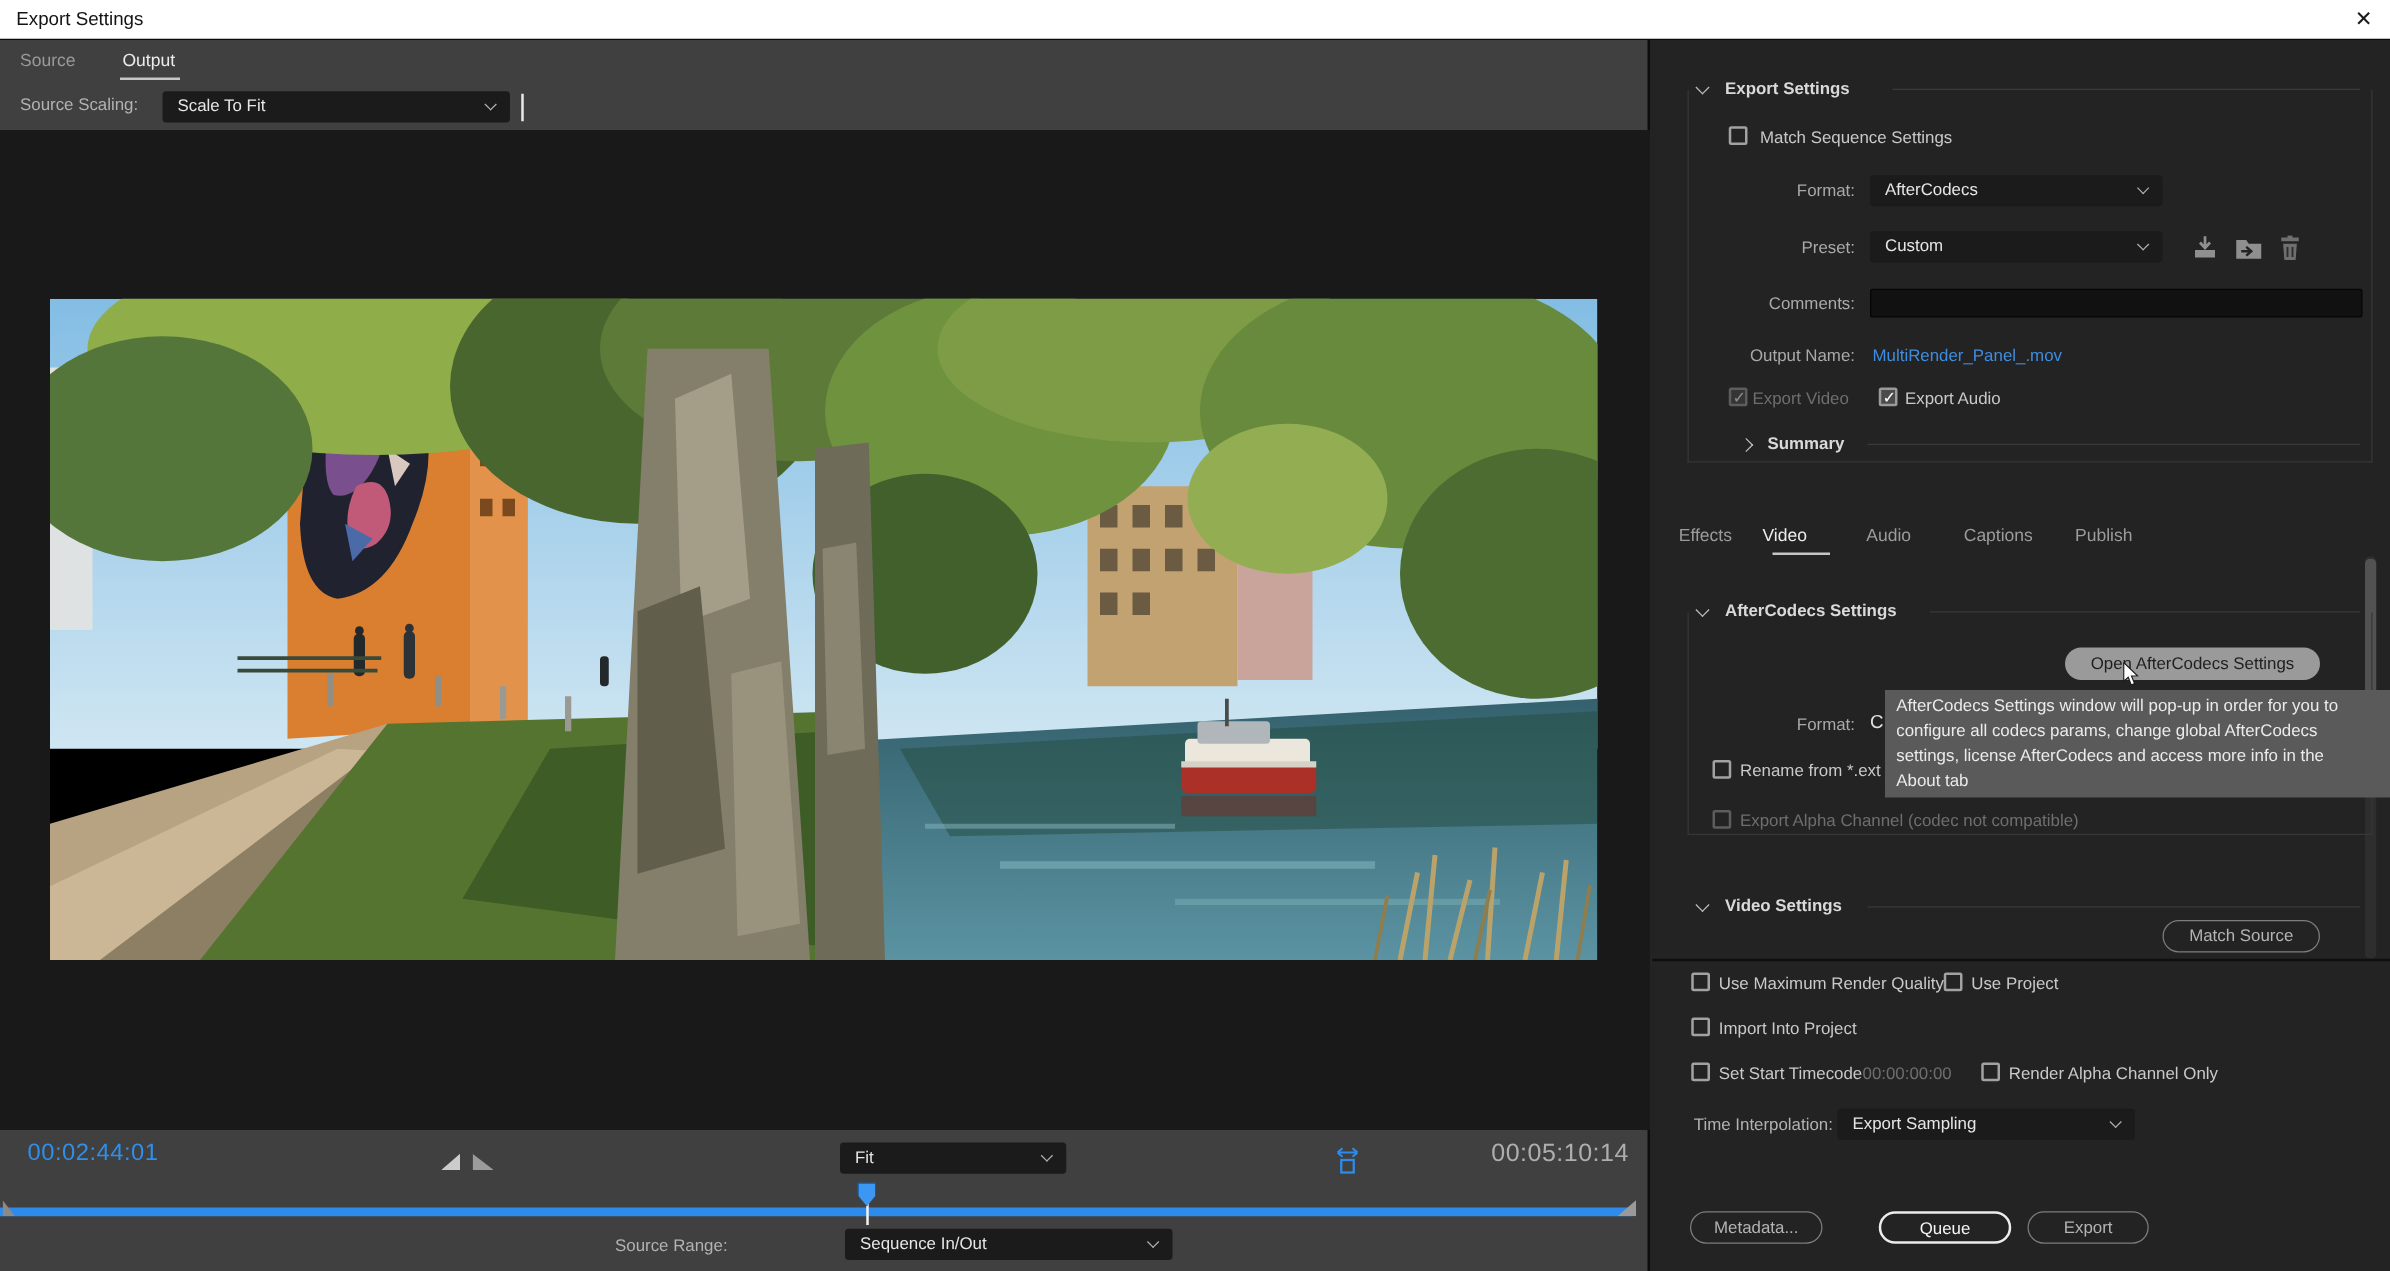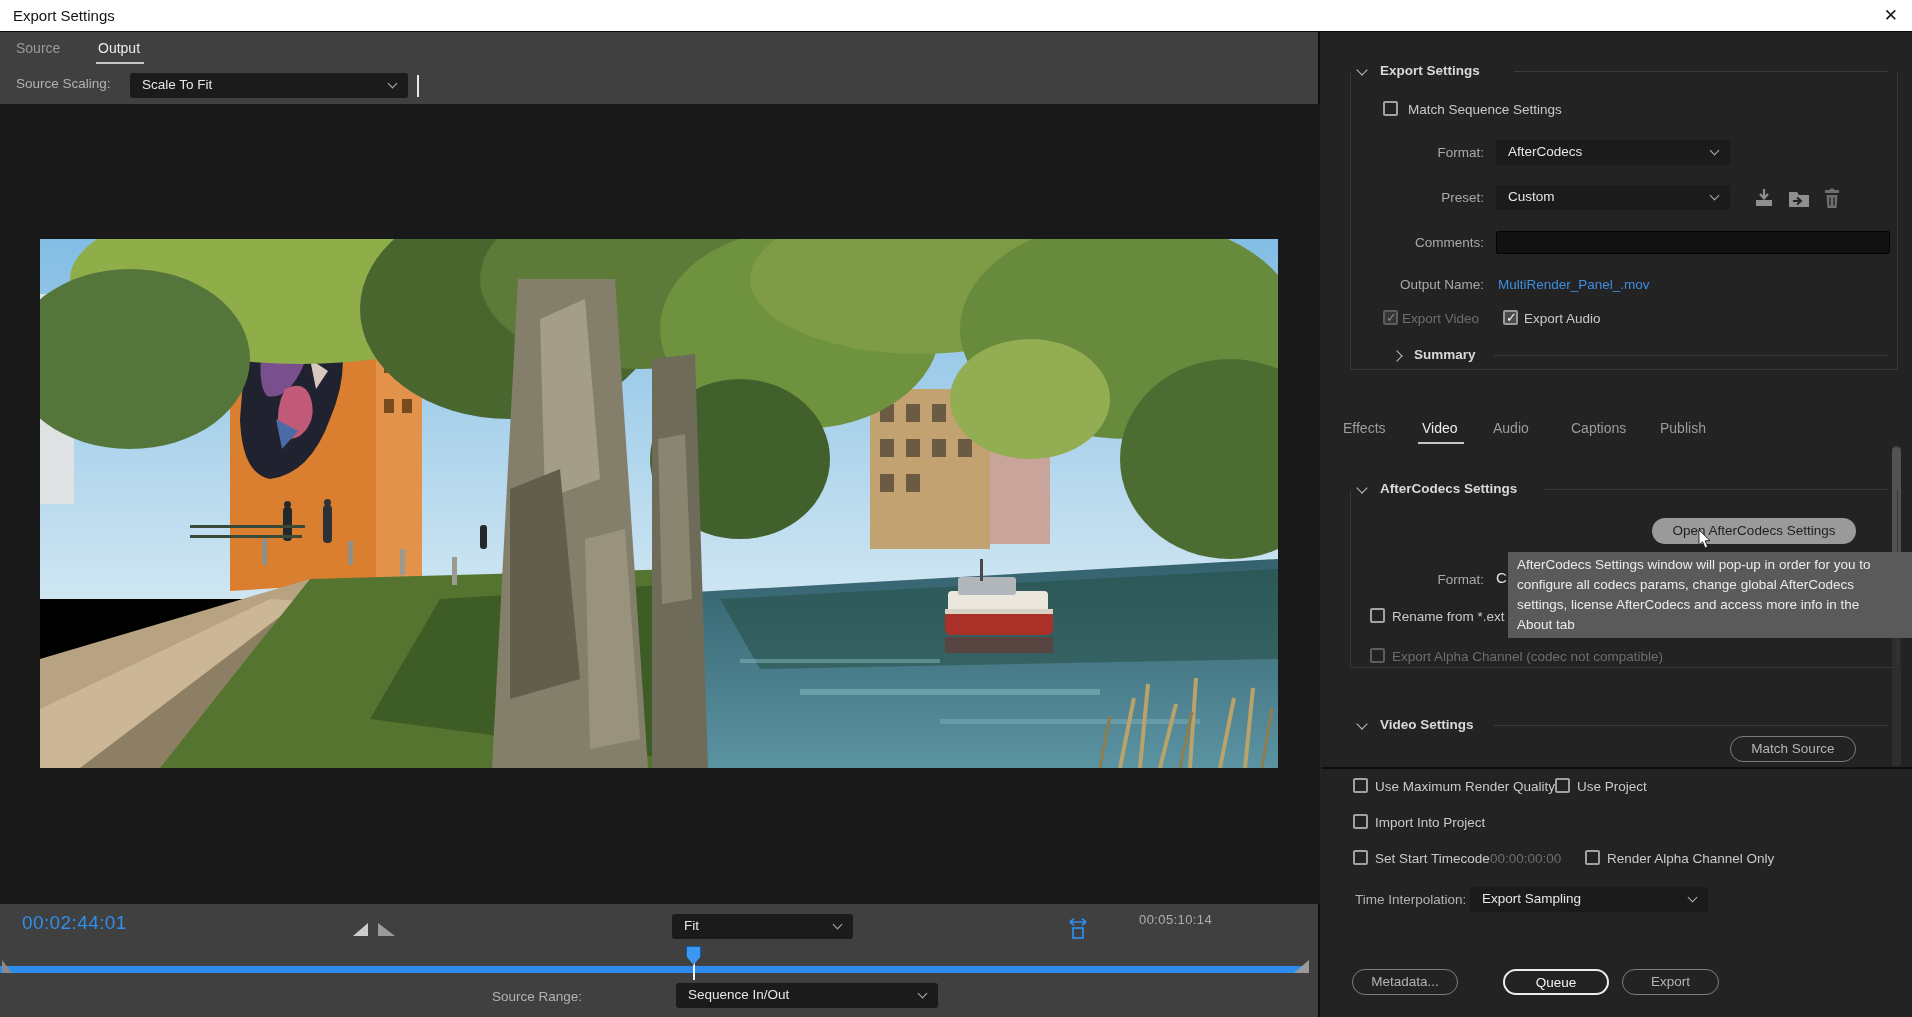--- a/index.html
+++ b/index.html
@@ -28,21 +28,21 @@
   .video-frame { position:absolute; left:40px; top:135px; width:1238px; height:529px; background:#000; }
 
   
   .dd { position:absolute; height:25px; background:#1b1b1b; border-radius:3px; color:#e6e6e6; }
   .dd .dd-text { position:absolute; left:12px; top:4px; }
   .chev { position:absolute; right:12px; top:7px; width:7px; height:7px;
           border-right:1.6px solid #b0b0b0; border-bottom:1.6px solid #b0b0b0; transform:rotate(45deg); }
 
   
   .tc-current { position:absolute; left:22px; top:880px; font-size:19px; color:#2f8fea; letter-spacing:.4px; }
-  .tc-duration { position:absolute; left:1139px; top:880px; font-size:13px; color:#aeaeae; letter-spacing:.4px; }
+  .tc-duration { position:absolute; left:1193px; top:880px; font-size:20px; color:#aeaeae; letter-spacing:.4px; }
   .tri-in  { position:absolute; left:353px; top:891px; width:15px; height:13px; background:#cccccc; clip-path:polygon(100% 0,100% 100%,0 100%); }
   .tri-out { position:absolute; left:378px; top:891px; width:17px; height:13px; background:#9b9b9b; clip-path:polygon(0 0,100% 100%,0 100%); }
   .range-icon { position:absolute; left:1066px; top:884px; }
 
   .timeline-bar { position:absolute; left:0; top:934px; width:1306px; height:7px; background:#2d8ceb; }
   .tl-endcap { position:absolute; left:1294px; top:928px; width:15px; height:13px; background:#9a9a9a; clip-path:polygon(100% 0,100% 100%,0 100%); }
   .tl-startcap { position:absolute; left:2px; top:928px; width:10px; height:13px; background:#8a8a8a; clip-path:polygon(0 0,100% 100%,0 100%); }
   .playhead-line { position:absolute; left:693px; top:920px; width:2px; height:28px; background:#f2f2f2; }
   .playhead-flag { position:absolute; left:686px; top:914px; width:15px; height:19px; background:#3b97f2;
                    clip-path:polygon(0 0,100% 0,100% 52%,50% 100%,0 52%); border:1px solid #0f5aa8; }
@@ -295,21 +295,21 @@
   <span class="cb checked disabled" style="left:61px; top:278px;"></span>
   <span class="cb-label disabled" style="left:80px; top:279px;">Export Video</span>
   <span class="cb checked" style="left:181px; top:278px;"></span>
   <span class="cb-label" style="left:202px; top:279px;">Export Audio</span>
 
   <span class="sec-chev collapsed" style="left:71px; top:320px;"></span>
   <span class="sec-title" style="left:92px; top:315px;">Summary</span>
   <div class="sec-rule" style="left:172px; top:323px; width:394px;"></div>
 
   <span class="ptab" style="left:21px;">Effects</span>
-  <span class="ptab active" style="left:100px;">Video</span>
+  <span class="ptab active" style="left:88px;">Video</span>
   <span class="ptab" style="left:171px;">Audio</span>
   <span class="ptab" style="left:249px;">Captions</span>
   <span class="ptab" style="left:338px;">Publish</span>
   <div class="tab-underline" style="left:96px; top:410px; width:46px;"></div>
 
   <div class="scroll-track"></div>
   <div class="scroll-thumb"></div>
 
   <div class="group-box" style="left:28px; top:458px; width:548px; height:178px;"></div>
   <span class="sec-chev" style="left:36px; top:452px;"></span>

